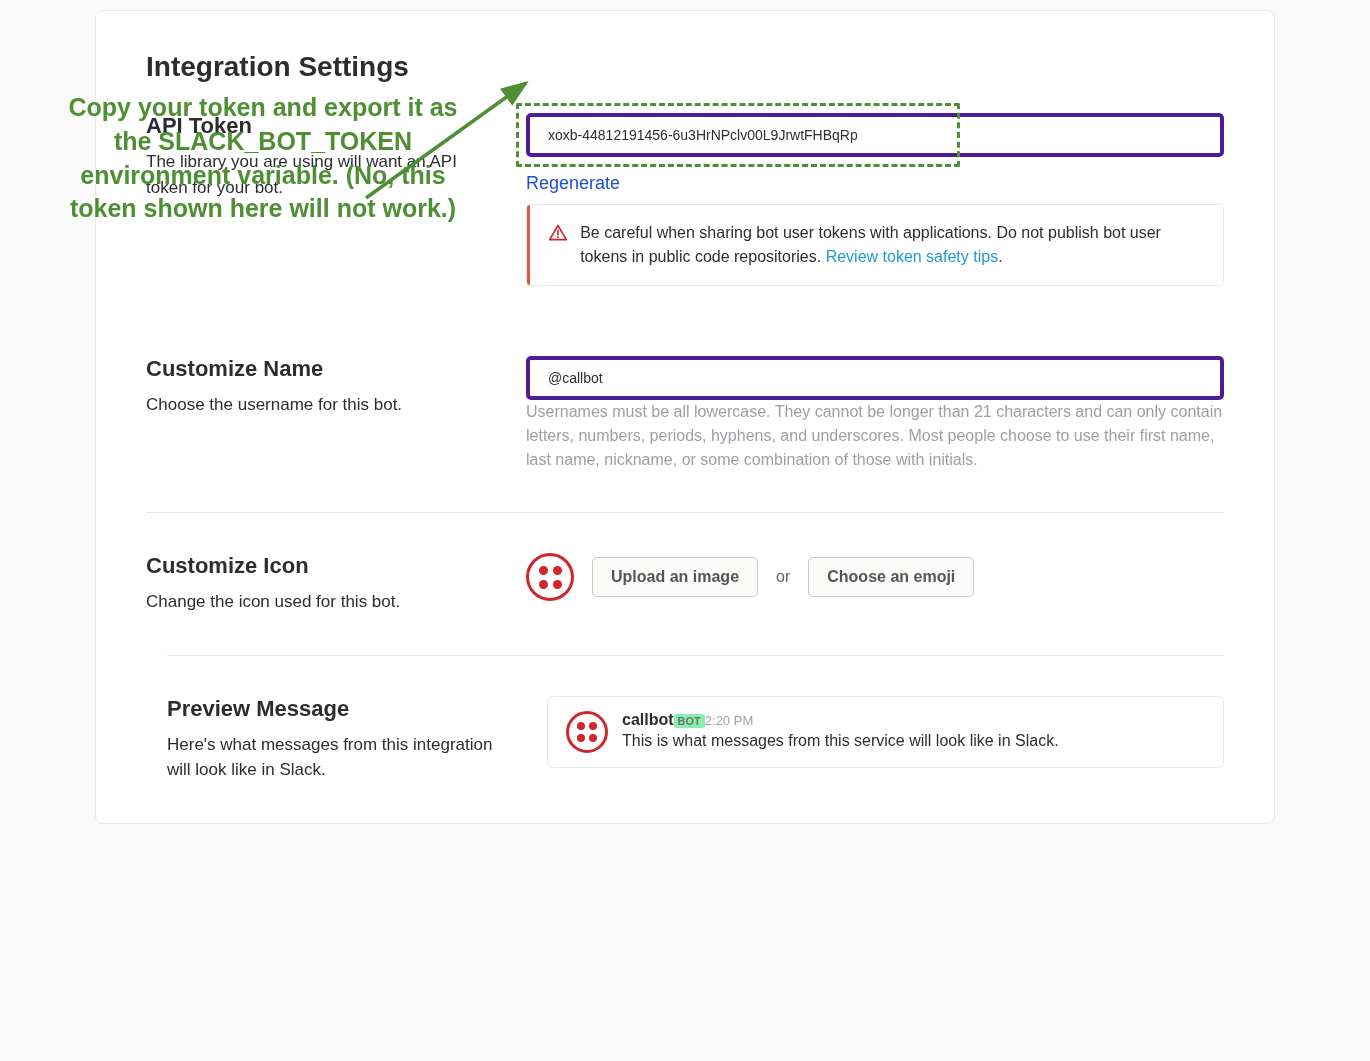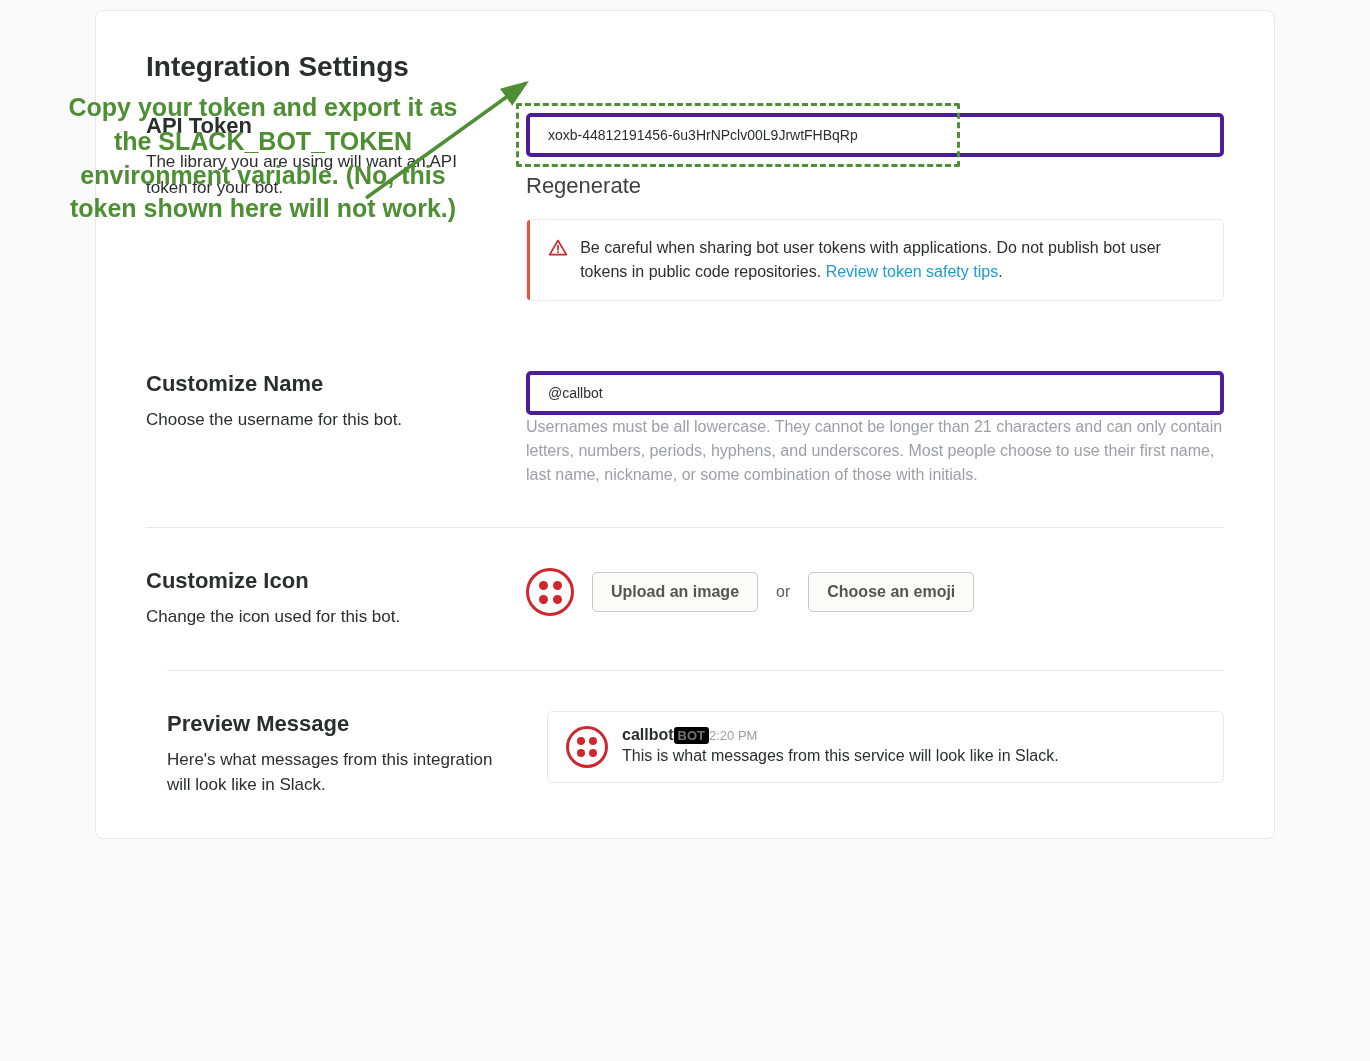--- a/index.html
+++ b/index.html
@@ -64,27 +64,27 @@
       left: -10px;
       right: 264px;
       bottom: -10px;
       border: 3px dashed #4e8f34;
       border-radius: 2px;
       pointer-events: none;
     }
     .regenerate {
       display: inline-block;
       margin-top: 16px;
-      font-size: 22px;
-      color: #404040;
+      font-size: 18px;
+      color: #1d4ed8;
       text-decoration: none;
     }
     .warning-box {
       display: flex;
-      margin-top: 20px;
+      margin-top: 10px;
       border: 1px solid #e8e8e8;
       border-radius: 5px;
     }
     .warning-box .stripe {
       width: 5px;
       background: #e0583b;
       border-radius: 5px 0 0 5px;
     }
     .warning-body {
       display: flex;
@@ -167,23 +167,23 @@
       align-items: flex-start;
     }
     .preview-content .name-line {
       display: flex;
       align-items: baseline;
       margin-bottom: 3px;
       text-align: center;
     }
     .preview-content .bot-name { font-weight: 700; font-size: 16px; }
     .preview-content .bot-badge {
-      background: #000000;
+      background: #86efac;
       color: #717274;
-      font-size: 13px;
+      font-size: 11px;
       font-weight: 600;
       padding: 1px 4px;
       border-radius: 3px;
     }
     .preview-content .time { font-size: 13px; color: #9e9ea6; }
     .preview-content .msg { font-size: 16px; color: #2c2d30; }
     .annotation {
       position: absolute;
       left: -28px;
       top: 80px;

